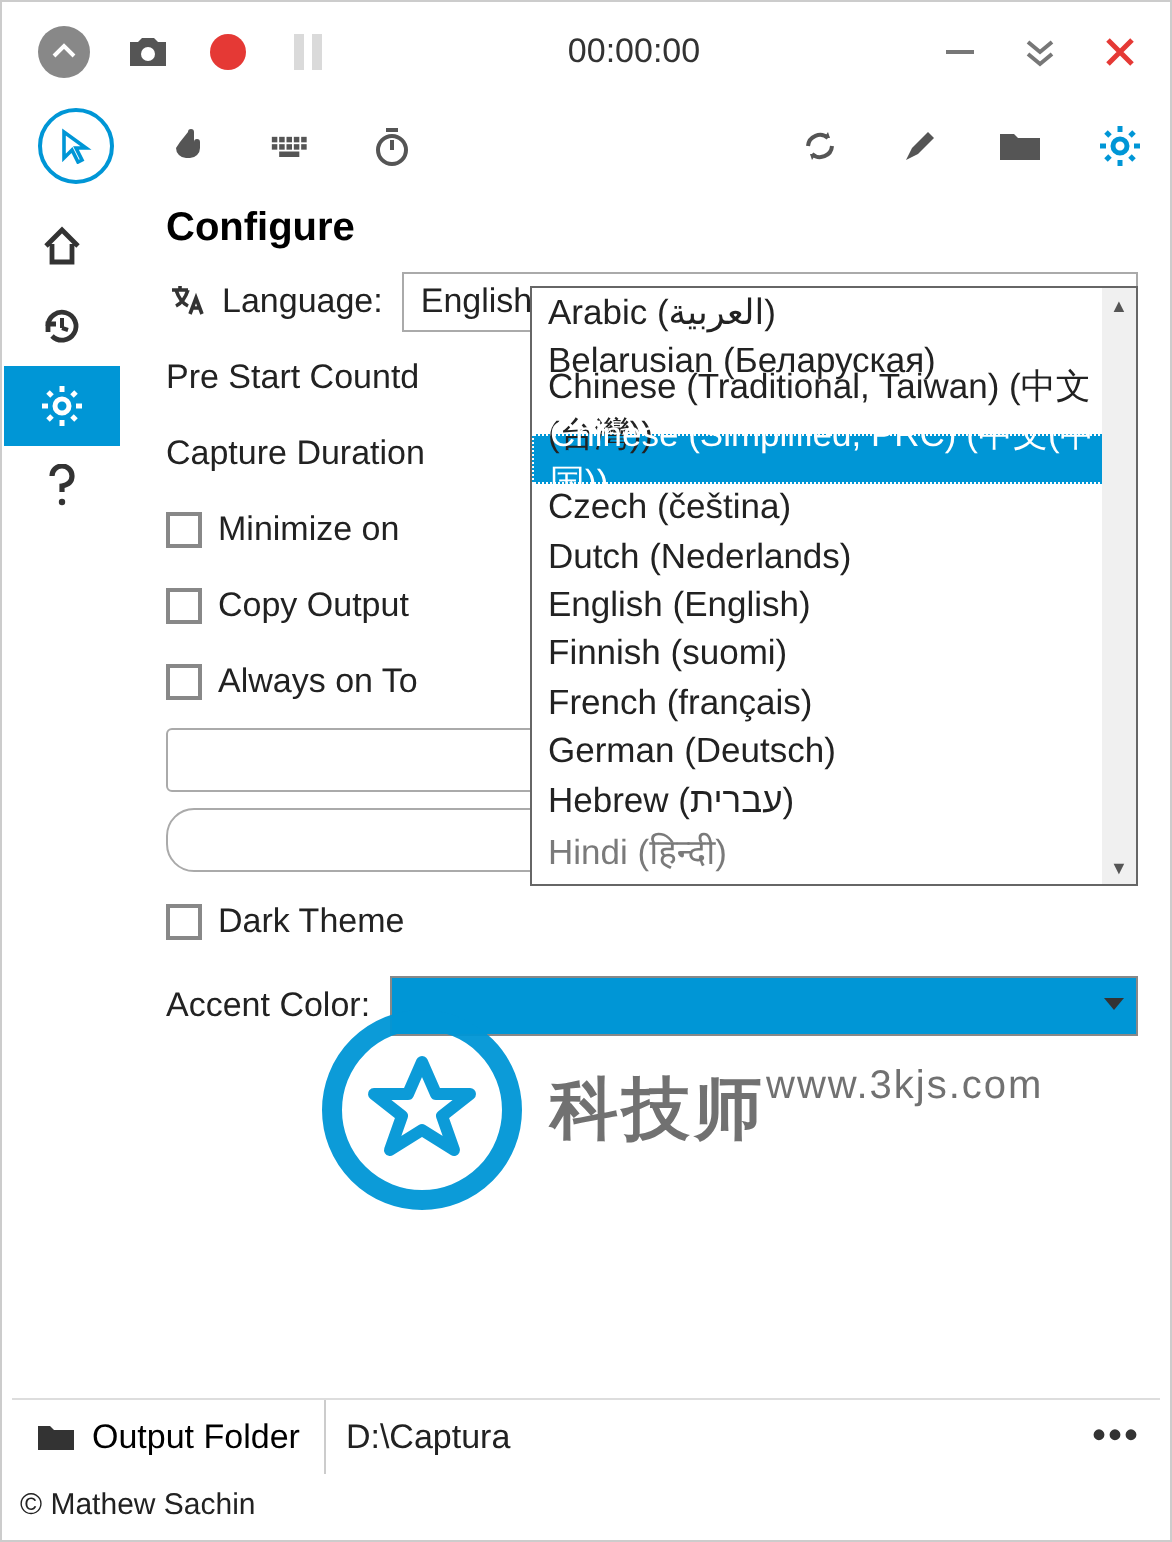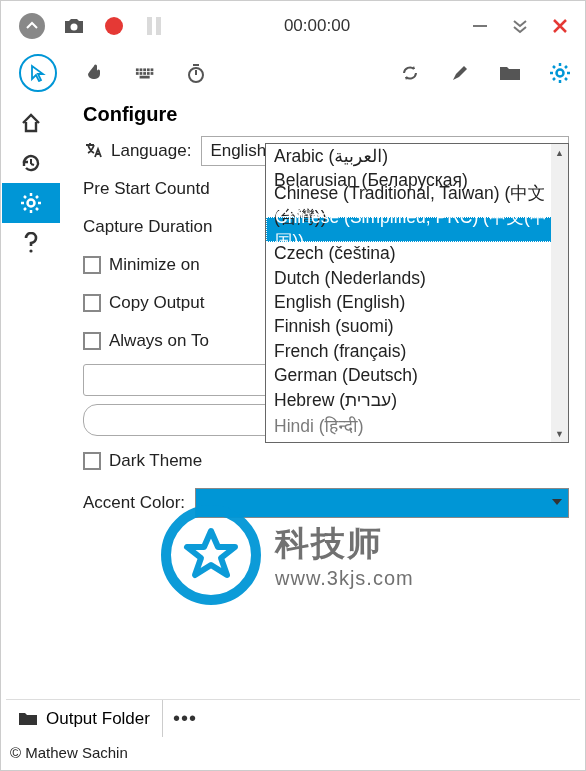--- a/index.html
+++ b/index.html
@@ -34,21 +34,21 @@
   .dd-list { flex: 1; overflow: hidden; }
   .dd-item { padding: 1px 8px; font-size: 17.5px; color: #222; height: 24.4px; display: flex; align-items: center; }
   .dd-item.sel { background: #0096d6; color: #fff; border: 1px dotted #fff; }
   .dd-scroll { position: absolute; right: 0; top: 0; bottom: 0; width: 17px; background: #f0f0f0; display: flex; flex-direction: column; }
   .dd-scroll .arr { height: 17px; display: flex; align-items: center; justify-content: center; font-size: 9px; color: #555; }
   .dd-scroll .track { flex: 1; }
   .dd-scroll-bot { position:absolute; right:16px; top:295px; width:17px; height:52px; background:#f0f0f0; display:flex; flex-direction:column; justify-content:space-between; z-index:9;}
   .dd-scroll-bot .arr { height:17px; display:flex; align-items:center; justify-content:center; font-size:9px; color:#555;}
   .watermark { position: absolute; left: 100px; top: 410px; display: flex; align-items: center; gap: 14px; opacity: .95; }
   .wm-logo { width: 100px; height: 100px; border: 10px solid #0096d6; border-radius: 50%; display: flex; align-items: center; justify-content: center; }
-  .wm-text { display: flex; flex-direction: column; }
+  .wm-text { display: flex; flex-direction: row; }
   .wm-text .t1 { font-size: 34px; font-weight: 700; color: #6a6a6a; letter-spacing: 2px; }
   .wm-text .t2 { font-size: 20px; color: #6a6a6a; letter-spacing: 1px; }
   .footer1 { position:absolute; bottom:34px; left:6px; right:6px; height: 38px; border-top: 1px solid #ddd; display: flex; align-items: center; background:#fff; }
   .footer1 .folder-tab { display: flex; align-items: center; gap: 8px; padding: 0 12px; font-size: 17px; border-right: 1px solid #ccc; height: 100%; }
   .footer1 .path { flex: 1; padding: 0 10px; font-size: 17px; color: #222; }
   .footer1 .more { width: 44px; text-align: center; font-size: 20px; letter-spacing: 1px; color: #333; }
   .footer2 { position:absolute; bottom:6px; left:10px; right:6px; height: 26px; font-size: 15px; color: #222; display:flex; align-items:center;}
   svg { display:block; }
 </style>
 </head>
@@ -297,15 +297,16 @@
   </div>
 </div>
 
 <div class="footer1">
   <div class="folder-tab">
     <svg width="20" height="16" viewBox="0 0 20 16">
         <path d="M1 2 h6 l2 2 h10 v10 h-18 z" fill="#333"></path>
       </svg>
     <span>Output Folder</span>
   </div>
+  <div class="path">D:\Captura</div>
   <div class="more">•••</div>
 </div>
 <div class="footer2">© Mathew Sachin</div>
 
 </body></html>

